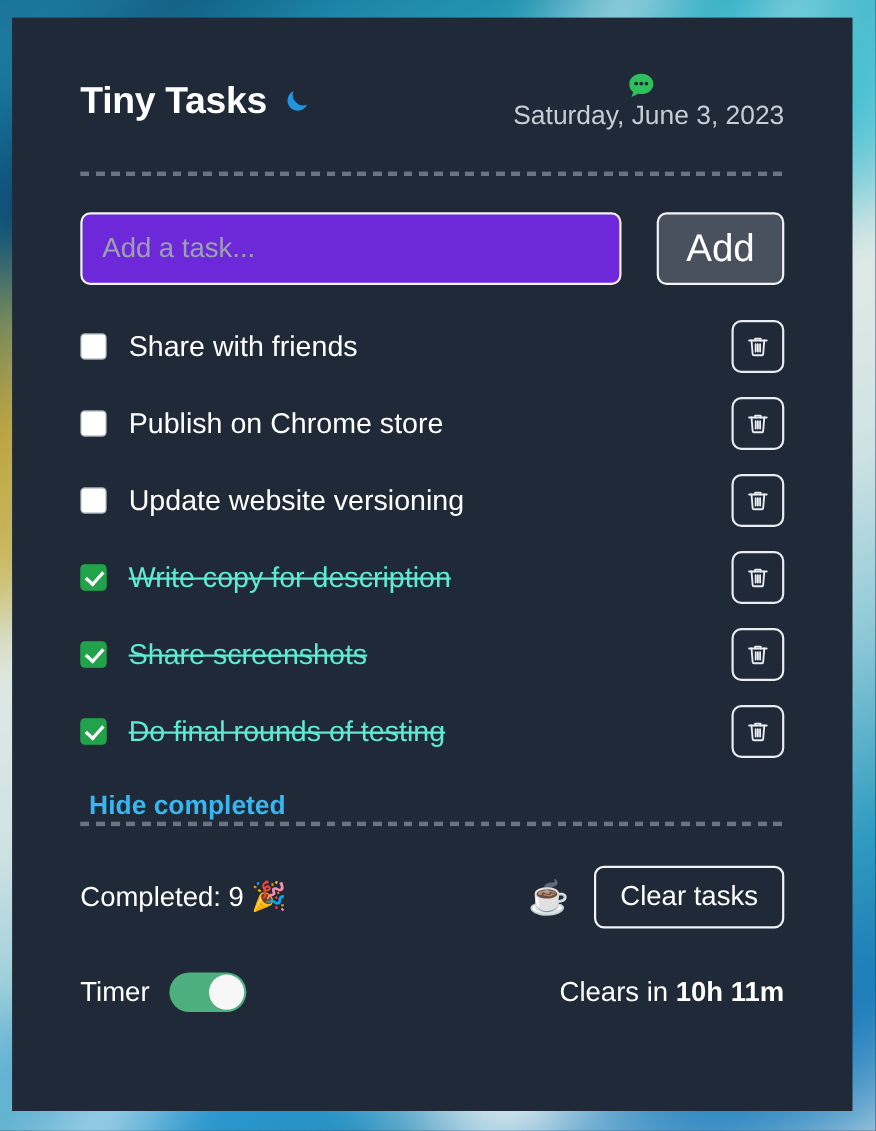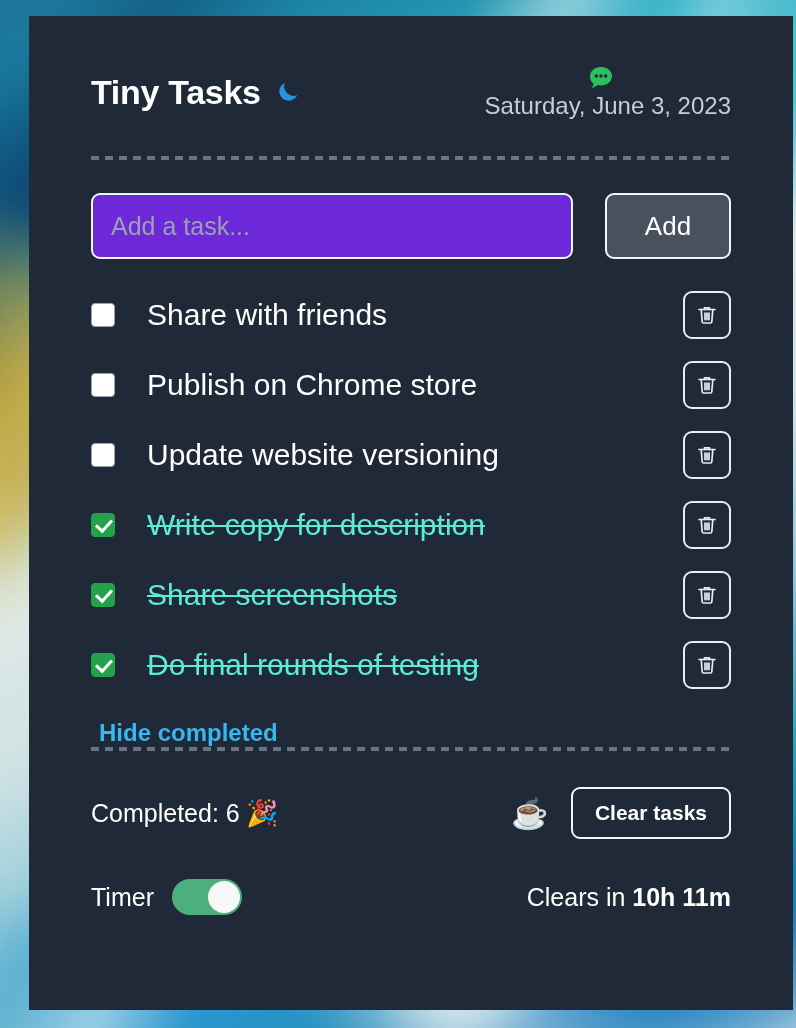--- a/index.html
+++ b/index.html
@@ -56,21 +56,21 @@
     background:
       linear-gradient(115deg, rgba(255,255,255,0) 38%, rgba(255,255,255,0.55) 45%, rgba(255,255,255,0) 52%),
       linear-gradient(105deg, rgba(255,255,255,0) 60%, rgba(255,255,255,0.35) 66%, rgba(255,255,255,0) 72%),
       linear-gradient(125deg, rgba(9,60,95,0) 8%, rgba(9,60,95,0.45) 14%, rgba(9,60,95,0) 22%);
     opacity: .9;
   }
 
   
   #panel {
     position: absolute;
-    left: 29px;
+    left: 11px;
     top: 16px;
     width: 764px;
     height: 994px;
     background: #1f2937;
     color: #ffffff;
     box-sizing: border-box;
     padding: 0 62px;
   }
 
   
@@ -131,27 +131,27 @@
     border: 2px solid #f2f4f7;
     border-radius: 9px;
     color: #ffffff;
     font-size: 25px;
     font-family: "Liberation Sans", sans-serif;
     padding: 0 18px;
     outline: none;
   }
   .task-input::placeholder { color: #9aa2ae; }
   .add-button {
-    width: 126px;
+    width: 116px;
     margin-left: 32px;
     background: #4a515e;
     border: 2px solid #f2f4f7;
     border-radius: 9px;
     color: #ffffff;
-    font-size: 26px;
+    font-size: 35px;
     font-family: "Liberation Sans", sans-serif;
     cursor: pointer;
   }
 
   
   .task-list { margin-top: 28px; }
   .task-row {
     display: flex;
     align-items: center;
     height: 56px;
@@ -177,22 +177,22 @@
     position: absolute;
     left: 7px;
     top: 2px;
     width: 7px;
     height: 13px;
     border: solid #ffffff;
     border-width: 0 3.2px 3.2px 0;
     transform: rotate(42deg);
   }
   .task-label {
-    margin-left: 32px;
-    font-size: 30px;
+    margin-left: 20px;
+    font-size: 26px;
     color: #ffffff;
     white-space: nowrap;
   }
   .task-row.done .task-label {
     color: #5eead4;
     text-decoration: line-through;
     text-decoration-thickness: 2px;
   }
   .trash-button {
     margin-left: auto;
@@ -238,26 +238,25 @@
   }
   .coffee-emoji {
     font-size: 30px;
     margin-right: 22px;
   }
   .clear-button {
     background: transparent;
     border: 2px solid #f2f4f7;
     border-radius: 9px;
     color: #ffffff;
-    font-size: 21px;
+    font-size: 25px;
     font-family: "Liberation Sans", sans-serif;
     padding: 12px 22px;
     cursor: pointer;
     white-space: nowrap;
-    font-weight: bold;
   }
   .timer-row {
     display: flex;
     align-items: center;
     margin-top: 40px;
   }
   .timer-label {
     font-size: 25px;
     color: #ffffff;
   }
@@ -405,21 +404,21 @@
       </div>
     </div>
 
   <div class="hide-completed">Hide completed</div>
 
   <div class="divider bottom"></div>
 
   
   <div class="footer-row">
     <div class="completed-text">
-      <span>Completed: 6</span>
+      <span>Completed: 9</span>
       <span class="emoji">🎉</span>
     </div>
     <div class="footer-right">
       <span class="coffee-emoji">☕</span>
       <button class="clear-button">Clear tasks</button>
     </div>
   </div>
 
   <div class="timer-row">
     <div class="timer-label">Timer</div>

